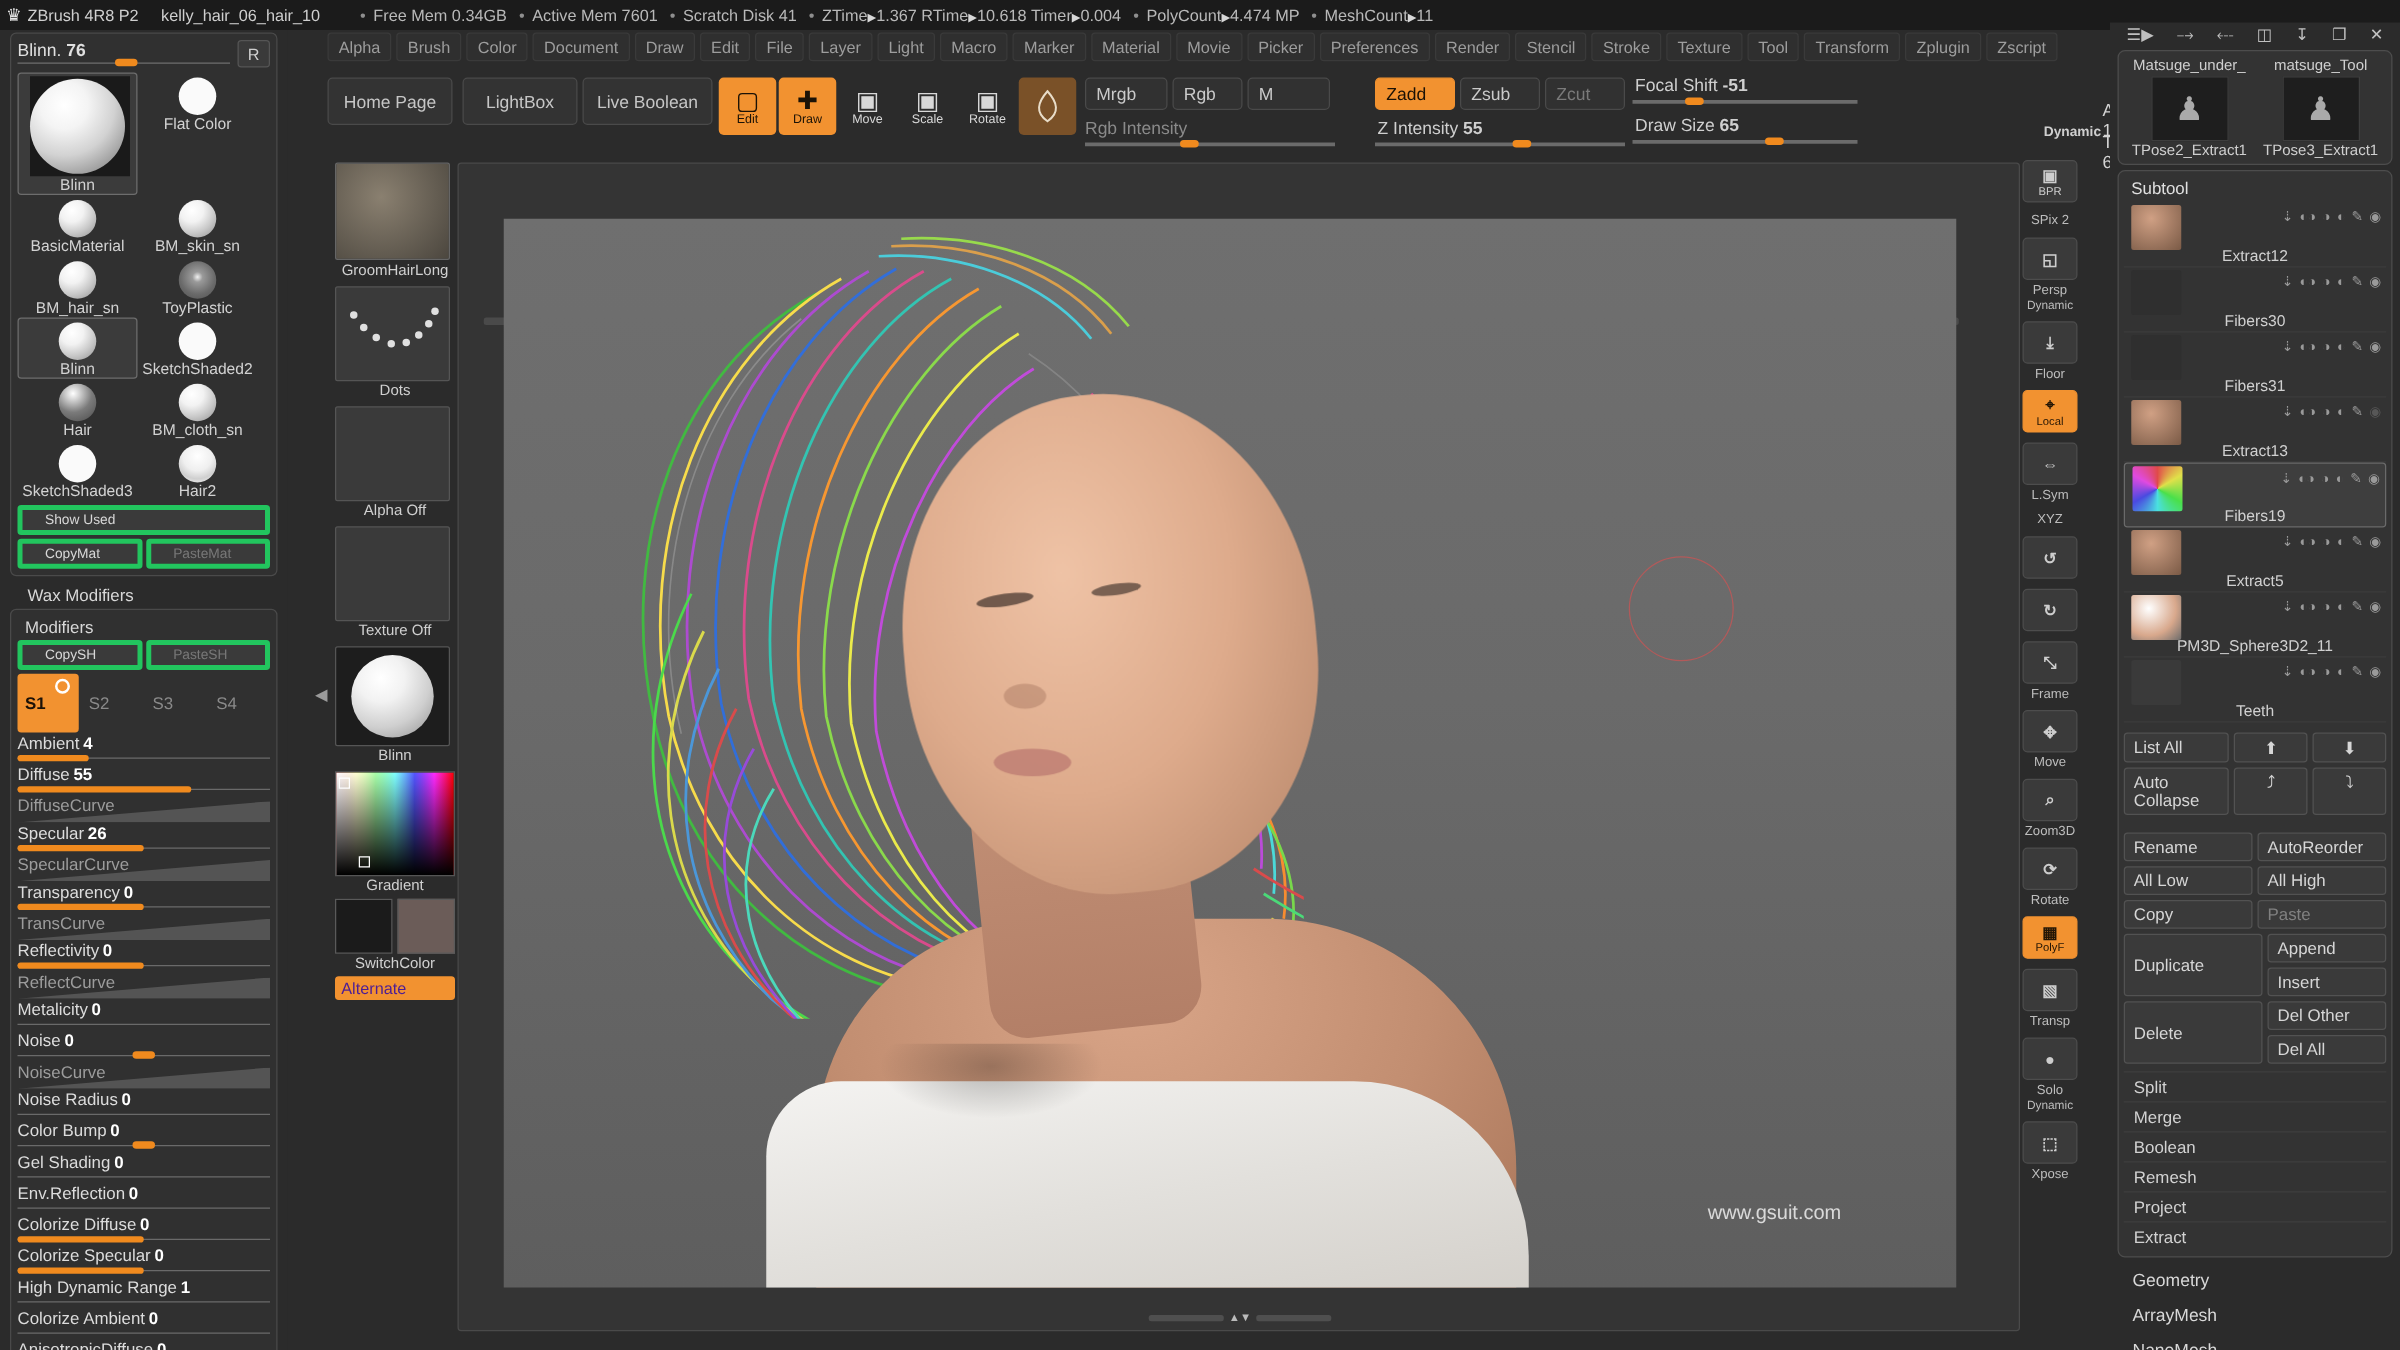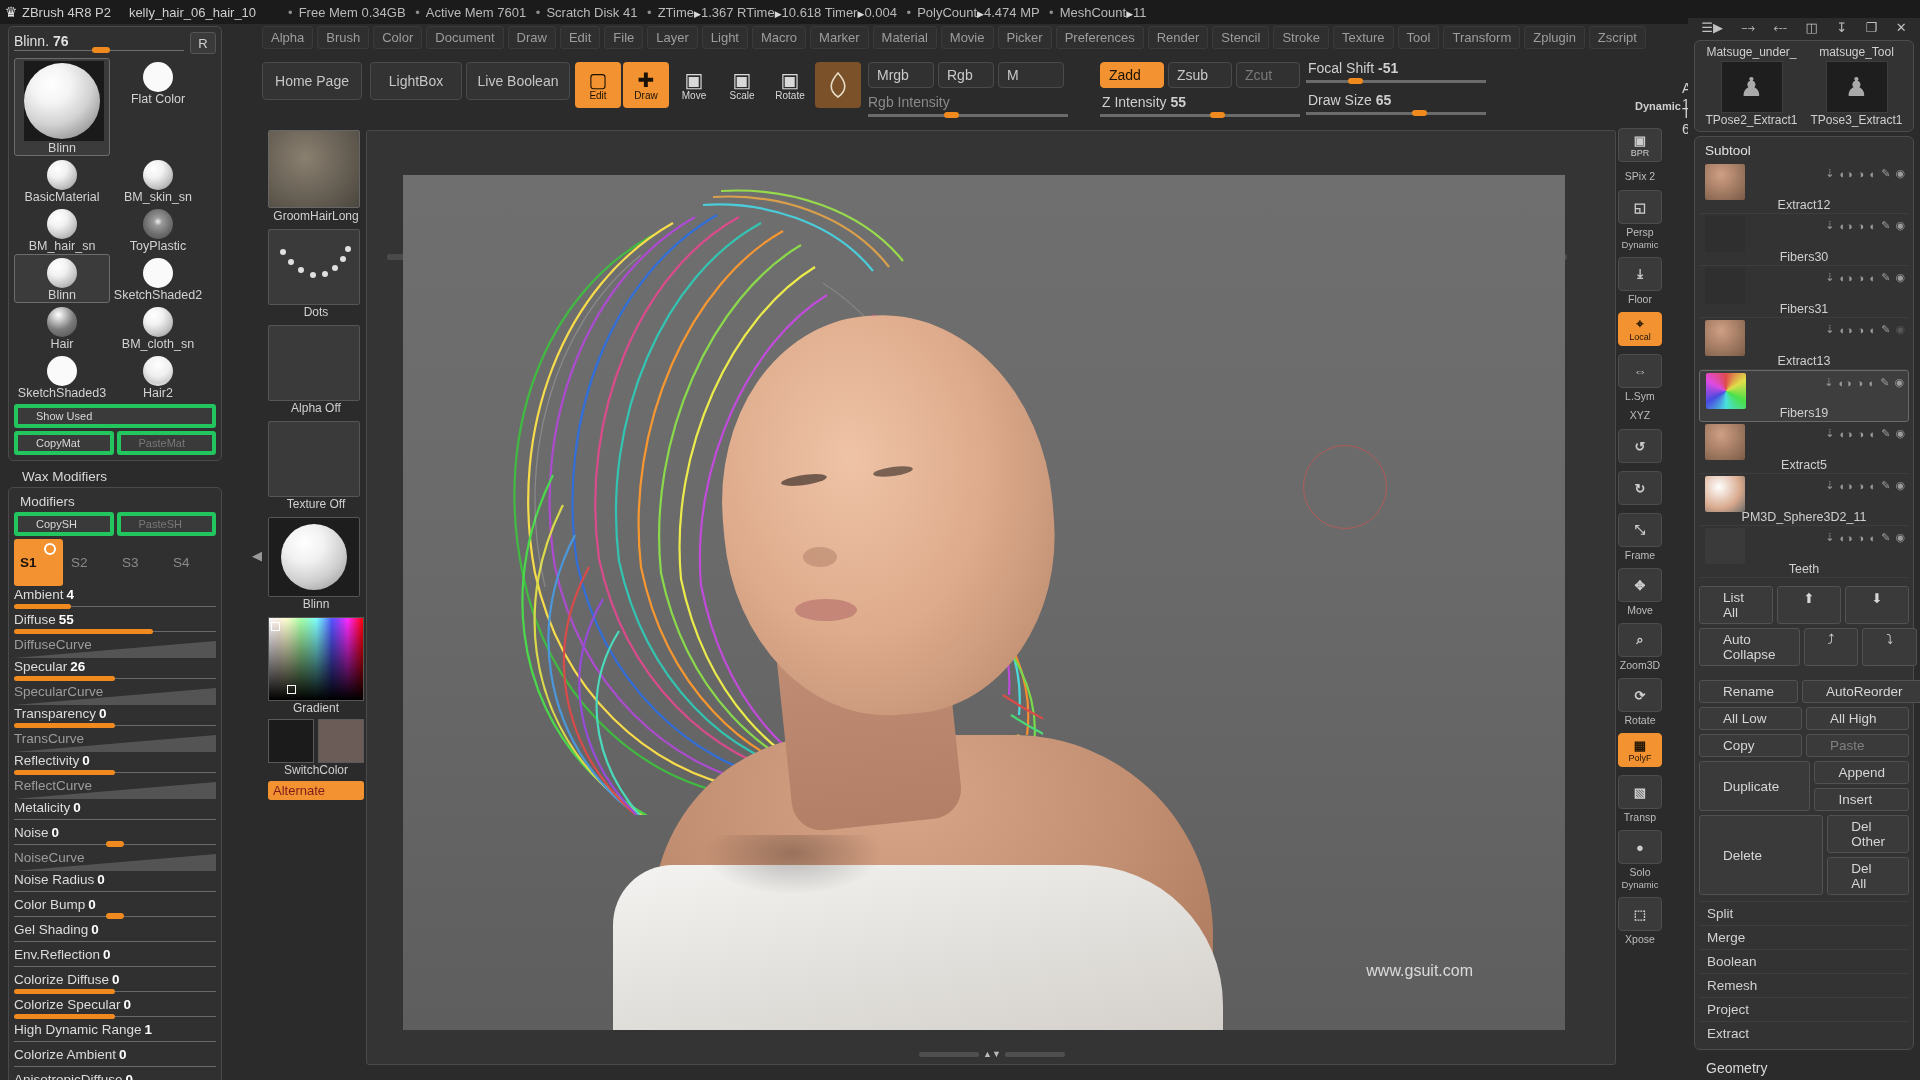--- a/index.html
+++ b/index.html
@@ -147,21 +147,21 @@
   .sub-head { font-size:13.5px; color:#e0e0e0; margin:2px 0 4px 6px; }
   .sub-row { position:relative; height:52px; border-bottom:1px solid #3d3d3d; }
   .sub-row.sel { background:#3e3e3e; border:1px solid #6a6a6a; border-radius:3px; }
   .sub-row .sthumb { position:absolute; left:6px; top:2px; width:40px; height:36px; background:#262626;
     border-radius:2px; overflow:hidden; }
   .sub-row .sname { position:absolute; left:0; bottom:1px; width:100%; text-align:center;
     font-size:12.5px; color:#d0d0d0; }
   .sub-icons { position:absolute; right:4px; top:5px; display:flex; gap:5px; align-items:center; }
   .sub-icons span { font-size:11px; color:#9a9a9a; }
   .rp-btn { border:1px solid #525252; border-radius:3px; background:#3a3a3a; font-size:13.5px; color:#d6d6d6;
-    padding:3px 23px; }
+    padding:3px 7px; }
   .rp-btn.dim { color:#808080; }
   .rp-row { display:flex; gap:4px; margin-top:4px; }
   .rp-list div { font-size:13.5px; color:#d2d2d2; padding:4px 8px; border-top:1px solid #3f3f3f; }
   .rp-menu div { font-size:14px; color:#d8d8d8; padding:6px 0 6px 18px; }
   .gradbox { width:100%; height:84px; background:
     linear-gradient(to bottom, rgba(0,0,0,0) 0%, #000 100%),
     linear-gradient(to right, #fff 0%, rgba(255,255,255,0) 100%),
     linear-gradient(to right,#f00,#ff0,#0f0,#0ff,#00f,#f0f,#f00); position:relative; }
   .grad-mark { position:absolute; width:9px; height:9px; border:1.5px solid #fff; }
   .swatch { width:48px; height:44px; border:1px solid #5a5a5a; }
@@ -432,21 +432,21 @@
     <div class="grad-mark" style="left:2px;top:4px;"></div>
     <div class="grad-mark" style="left:18px;bottom:6px;"></div>
   </div>
   <div style="text-align:center;font-size:12px;color:#d0d0d0;">Gradient</div>
 
   <div style="display:flex;gap:4px;margin-top:4px;">
     <div class="swatch" style="background:#1b1b1b;"></div>
     <div class="swatch" style="background:#6b5c58;"></div>
   </div>
   <div style="text-align:center;font-size:12px;color:#d0d0d0;">SwitchColor</div>
-  <div style="margin-top:4px;background:#f29230;color:#7f1d1d;font-size:13px;padding:2px 5px;border-radius:3px;">Alternate</div>
+  <div style="margin-top:4px;background:#f29230;color:#4c1d95;font-size:13px;padding:2px 5px;border-radius:3px;">Alternate</div>
 </div>
 
 <div id="toolbar2">
   <div class="tb-btn" style="left:0px;width:100px;">Home Page</div>
   <div class="tb-btn" style="left:108px;width:92px;">LightBox</div>
   <div class="tb-btn" style="left:204px;width:104px;">Live Boolean</div>
 
   <div class="sq-btn active" style="left:313px;top:10px;">
     <span class="icon-3d">▢</span>
     <span>Edit</span>

